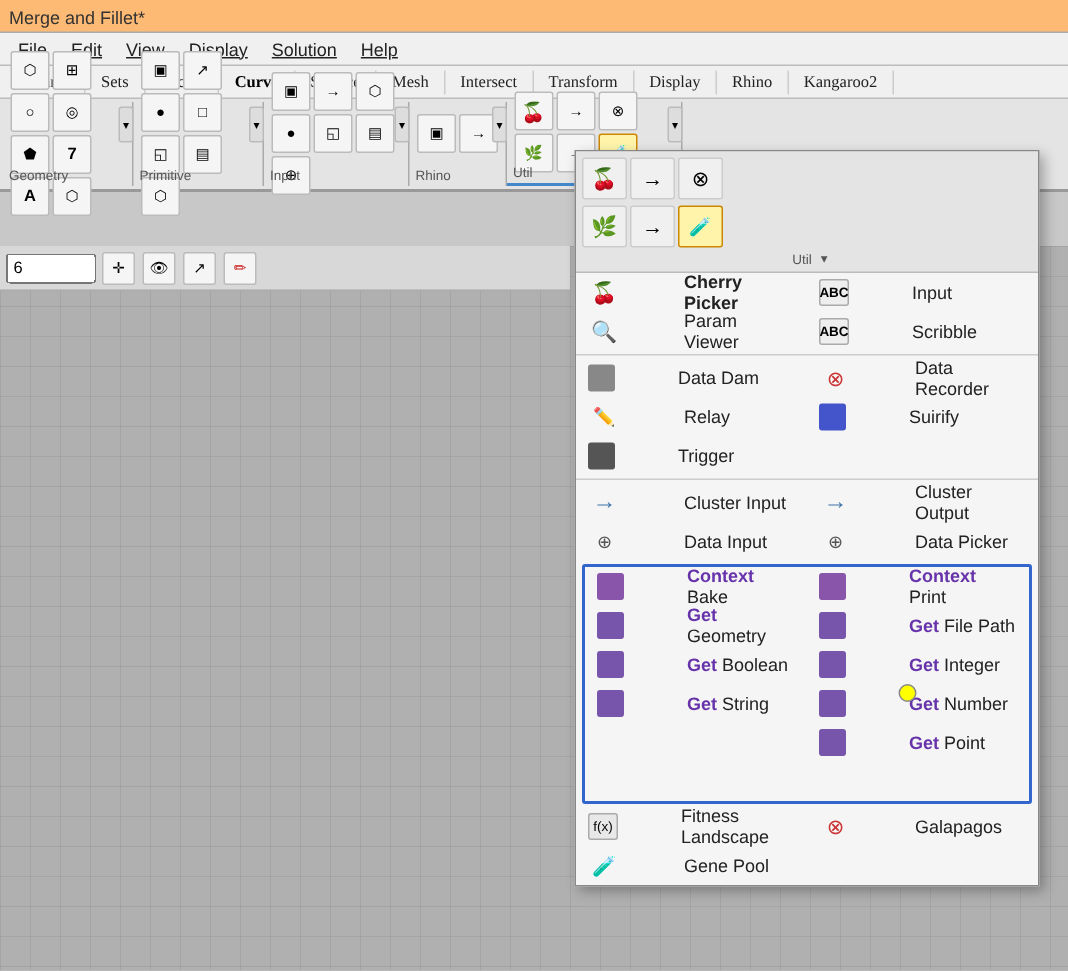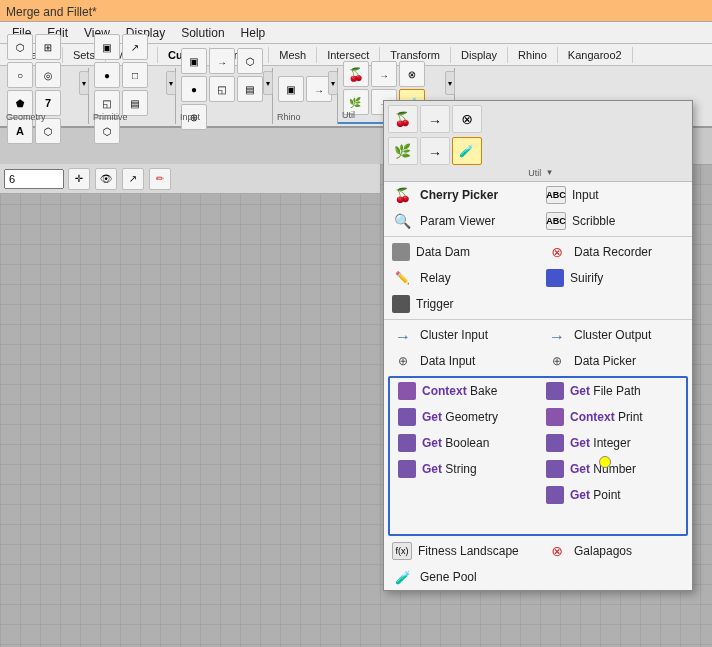--- a/index.html
+++ b/index.html
@@ -32,37 +32,39 @@
       height: 22px;
       display: flex;
       align-items: center;
       padding: 0 4px;
     }
     .menu-item {
       padding: 2px 8px;
       cursor: pointer;
       font-size: 12px;
       color: #222;
+      text-decoration: underline;
     }
 
     
     .toolbar-tabs {
       background: #f0f0f0;
       border-bottom: 1px solid #bbb;
       height: 22px;
       display: flex;
       align-items: center;
       padding: 0 4px;
     }
     .toolbar-tab {
       padding: 2px 10px;
       font-size: 11px;
       color: #222;
       cursor: pointer;
       border-right: 1px solid #ccc;
+      font-family: Liberation Serif, serif;
     }
 
     
     .toolbar-area {
       background: #e8e8e8;
       border-bottom: 2px solid #aaa;
       padding: 2px;
     }
     .toolbar-btn {
       width: 26px;
@@ -151,20 +153,21 @@
       margin-right: 6px;
       display: flex;
       align-items: center;
       justify-content: center;
       font-size: 14px;
       flex-shrink: 0;
     }
     .dropdown-item .item-label {
       font-size: 12px;
       color: #222;
+      margin-left: 36px;
     }
 
     
     .two-col {
       display: grid;
       grid-template-columns: 1fr 1fr;
     }
 
     
     .highlighted-section {
@@ -418,29 +421,29 @@
           <span class="item-label"><b style="color:#6633aa;">Get</b> Boolean</span>
         </div>
         <div class="dropdown-item">
           <div class="item-icon" style="background:#7755aa;width:18px;height:18px;border-radius:2px;"></div>
           <span class="item-label"><b style="color:#6633aa;">Get</b> String</span>
         </div>
       </div>
 
       <div>
         <div class="dropdown-item">
-          <div class="item-icon" style="background:#7755aa;width:18px;height:18px;border-radius:2px;"></div>
-          <span class="item-label"><b style="color:#6633aa;">Get</b> File Path</span>
-        </div>
-        <div class="dropdown-item">
           <div class="item-icon" style="background:#8855aa;width:18px;height:18px;border-radius:2px;"></div>
           <span class="item-label"><b style="color:#6633aa;">Context</b> Print</span>
         </div>
         <div class="dropdown-item">
           <div class="item-icon" style="background:#7755aa;width:18px;height:18px;border-radius:2px;"></div>
+          <span class="item-label"><b style="color:#6633aa;">Get</b> File Path</span>
+        </div>
+        <div class="dropdown-item">
+          <div class="item-icon" style="background:#7755aa;width:18px;height:18px;border-radius:2px;"></div>
           <span class="item-label"><b style="color:#6633aa;">Get</b> Integer</span>
         </div>
         <div class="dropdown-item">
           <div class="item-icon" style="background:#7755aa;width:18px;height:18px;border-radius:2px;"></div>
           <span class="item-label"><b style="color:#6633aa;">Get</b> Number</span>
         </div>
         <div class="dropdown-item">
           <div class="item-icon" style="background:#7755aa;width:18px;height:18px;border-radius:2px;"></div>
           <span class="item-label"><b style="color:#6633aa;">Get</b> Point</span>
         </div>

